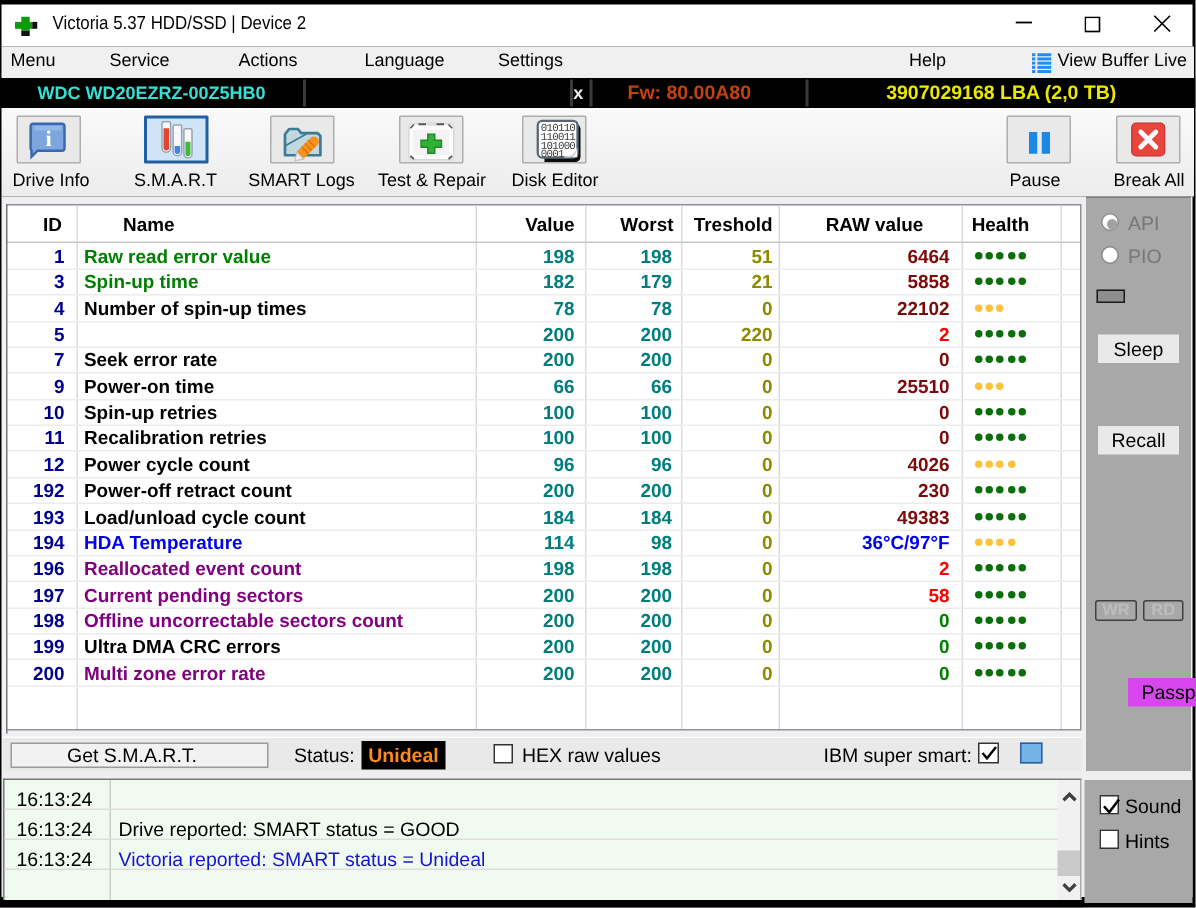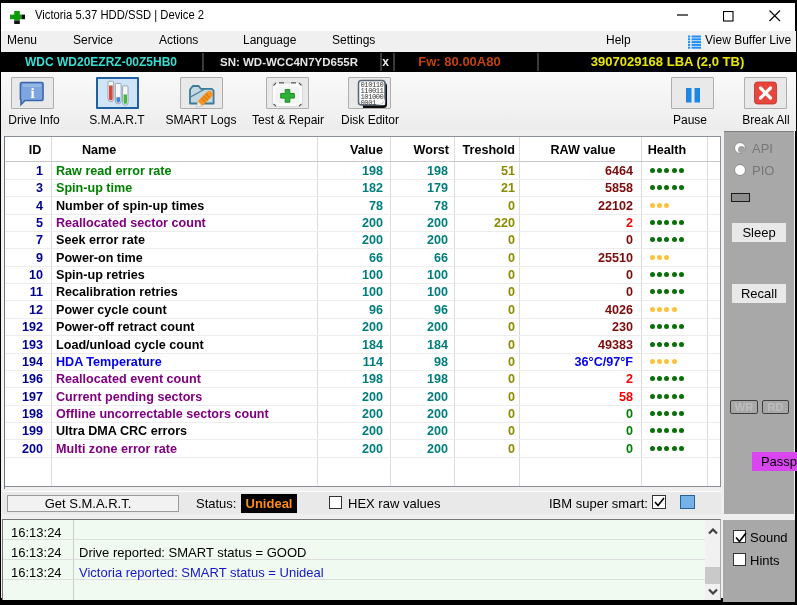--- a/index.html
+++ b/index.html
@@ -88,21 +88,20 @@
       <rect x="0" y="11.7" width="2.2" height="2"></rect>
         <rect x="3.6" y="11.7" width="9.4" height="2"></rect>
     </g>
   </svg>
   <div class="mi" style="left:704px">View Buffer Live</div>
 </div>
 
 <div class="abs" id="blackbar">
   <div class="bseg" style="left:0;width:202px;color:#35dfd3;">WDC WD20EZRZ-00Z5HB0</div>
   <div class="bsep" style="left:202px;width:2px;"></div>
-  <div class="bseg" style="left:203px;width:172px;color:#e6e6e6;font-size:11.5px;">SN: WD-WCC4N7YD655R</div>
   <div class="bsep" style="left:380px;width:2px;"></div>
   <div class="bseg" style="left:377px;width:17px;color:#eee;font-size:12px;font-weight:bold;">x</div>
   <div class="bsep" style="left:393px;width:2px;"></div>
   <div class="bseg" style="left:396px;width:127px;color:#c2410c;font-size:13px;">Fw: 80.00A80</div>
   <div class="bsep" style="left:537px;width:2px;"></div>
   <div class="bseg" style="left:538px;width:259px;color:#e8e800;font-size:13px;">3907029168 LBA (2,0 TB)</div>
 </div>
 
 <div class="abs" id="toolbar">
   <div class="tbtn" style="left:10px;">
@@ -194,21 +193,21 @@
   <div class="hdr" style="left:8px;width:48px;text-align:center;">ID</div>
   <div class="hdr" style="left:79px;text-align:center;">Name</div>
   <div class="hdr" style="left:280px;width:100px;text-align:right;">Value</div>
   <div class="hdr" style="left:346px;width:100px;text-align:right;">Worst</div>
   <div class="hdr" style="left:412px;width:100px;text-align:right;">Treshold</div>
   <div class="hdr" style="left:500px;width:160px;text-align:center;">RAW value</div>
   <div class="hdr" style="left:631px;width:66px;text-align:center;">Health</div>
   <div id="tbody">
       <div class="row" style="top:25px">
         <div class="cell cid">1</div>
-        <div class="cell cname green">Raw read error rate</div>
+        <div class="cell cname green">Raw read error value</div>
         <div class="cell cval">198</div>
         <div class="cell cwor">198</div>
         <div class="cell ctre">51</div>
         <div class="cell craw maroon">6464</div>
         <div class="dots">
           <div class="dot dg" style="left:0px"></div>
           <div class="dot dg" style="left:7.2px"></div>
           <div class="dot dg" style="left:14.4px"></div>
           <div class="dot dg" style="left:21.6px"></div>
           <div class="dot dg" style="left:28.8px"></div>
@@ -240,21 +239,20 @@
         <div class="cell craw maroon">22102</div>
         <div class="dots">
           <div class="dot dy" style="left:0px"></div>
           <div class="dot dy" style="left:7.2px"></div>
           <div class="dot dy" style="left:14.4px"></div>
         </div>
         <div class="rowsep" style="top:17px"></div>
       </div>
       <div class="row" style="top:77.05000000000001px">
         <div class="cell cid">5</div>
-        <div class="cell cname purple">Reallocated sector count</div>
         <div class="cell cval">200</div>
         <div class="cell cwor">200</div>
         <div class="cell ctre">220</div>
         <div class="cell craw red">2</div>
         <div class="dots">
           <div class="dot dg" style="left:0px"></div>
           <div class="dot dg" style="left:7.2px"></div>
           <div class="dot dg" style="left:14.4px"></div>
           <div class="dot dg" style="left:21.6px"></div>
           <div class="dot dg" style="left:28.8px"></div>

